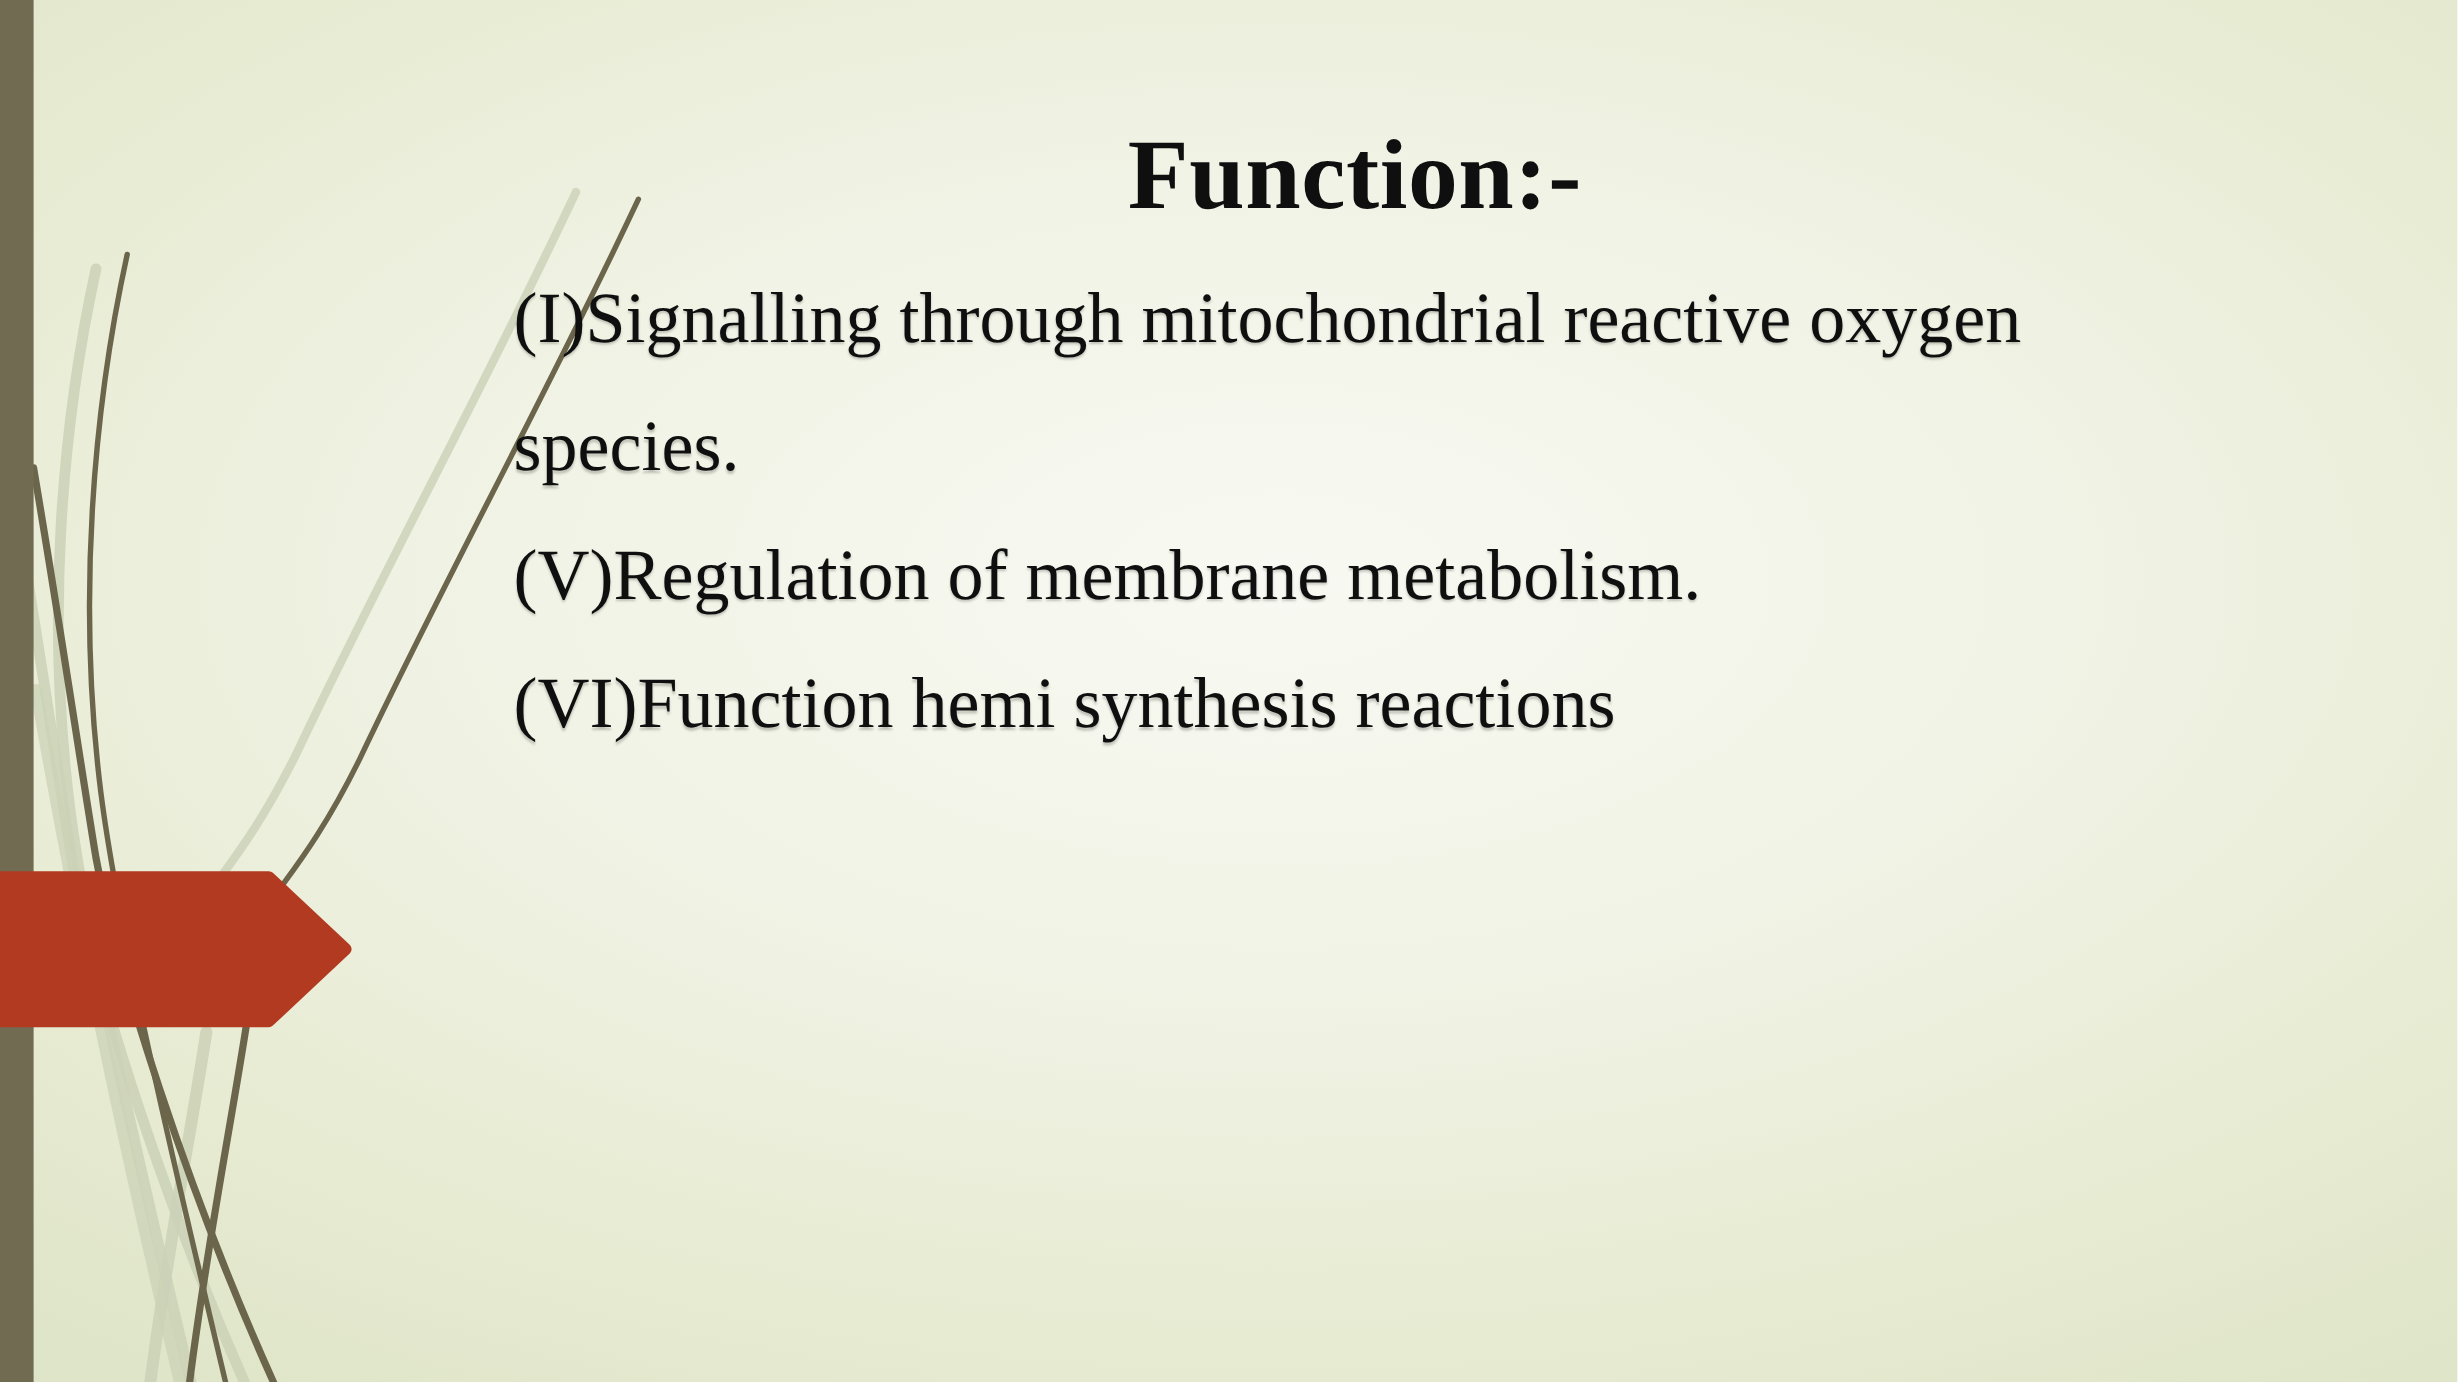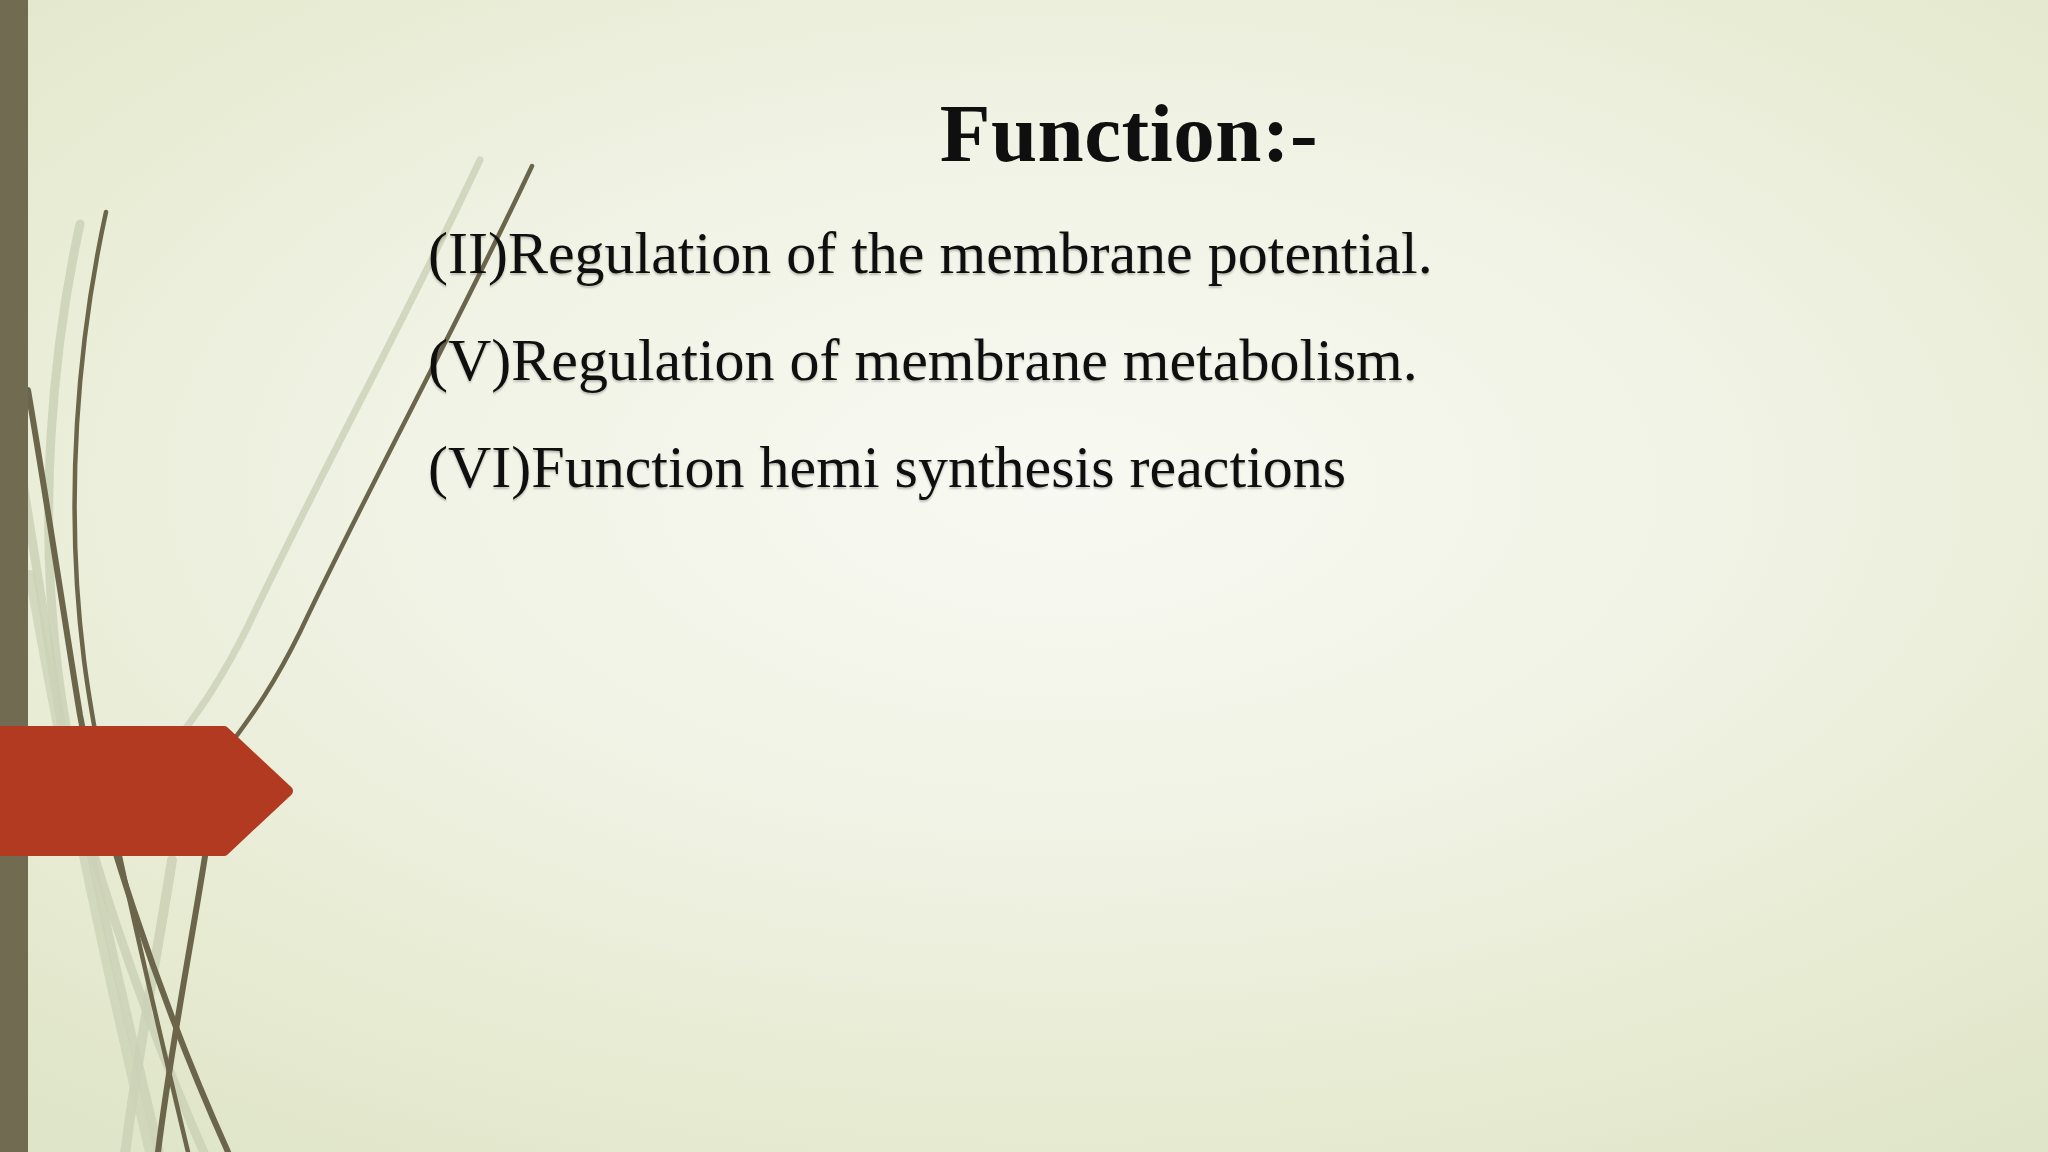--- a/index.html
+++ b/index.html
@@ -29,21 +29,21 @@
     pointer-events: none;
   }
   .sidebar {
     position: absolute;
     left: 0; top: 0;
     width: 28px; height: 1152px;
     background: var(--bar);
   }
   .content {
     position: absolute;
-    left: 428px; top: 0;
+    left: 428px; top: 12px;
     width: 1402px; height: 1092px;
   }
   h1.title {
     position: absolute;
     top: 92px; left: 0;
     width: 100%;
     margin: 0;
     font-size: 83px;
     line-height: 1;
     font-weight: bold;
@@ -87,19 +87,19 @@
 
   <div class="sidebar"></div>
 
   <svg class="arrow" viewBox="0 0 2048 1152" aria-hidden="true">
     <polygon points="0,731 224,731 288,791 224,851 0,851" fill="var(--arrow)" stroke="var(--arrow)" stroke-width="10" stroke-linejoin="round"></polygon>
   </svg>
 
   <div class="content">
     <h1 class="title">Function:-</h1>
     <ul class="functions">
-      <li>(II)Regulation of the membrane potential.</li>
+      <li>(I)Signalling through mitochondrial reactive oxygen species.</li>
       <li>(V)Regulation of membrane metabolism.</li>
       <li>(VI)Function hemi synthesis reactions</li>
     </ul>
   </div>
 
 </div>
 
 </body></html>

